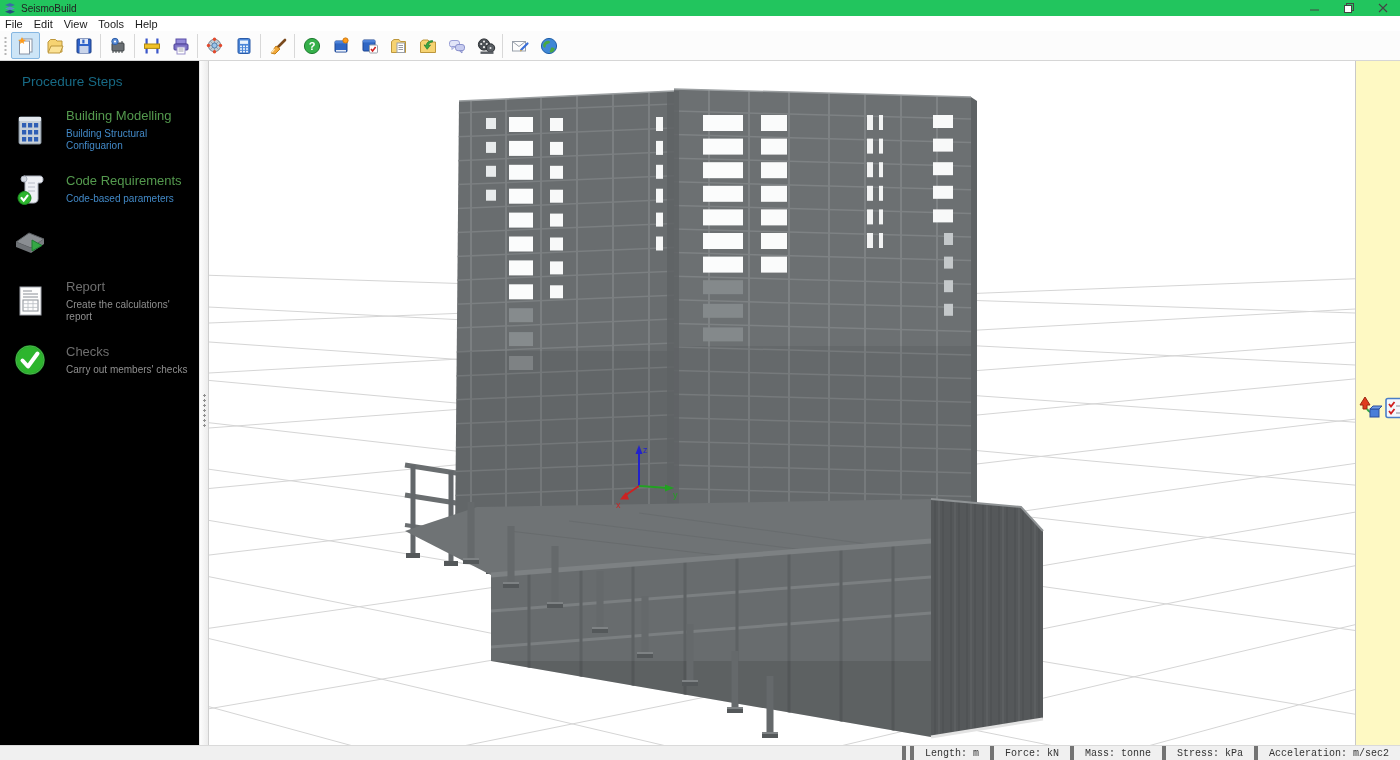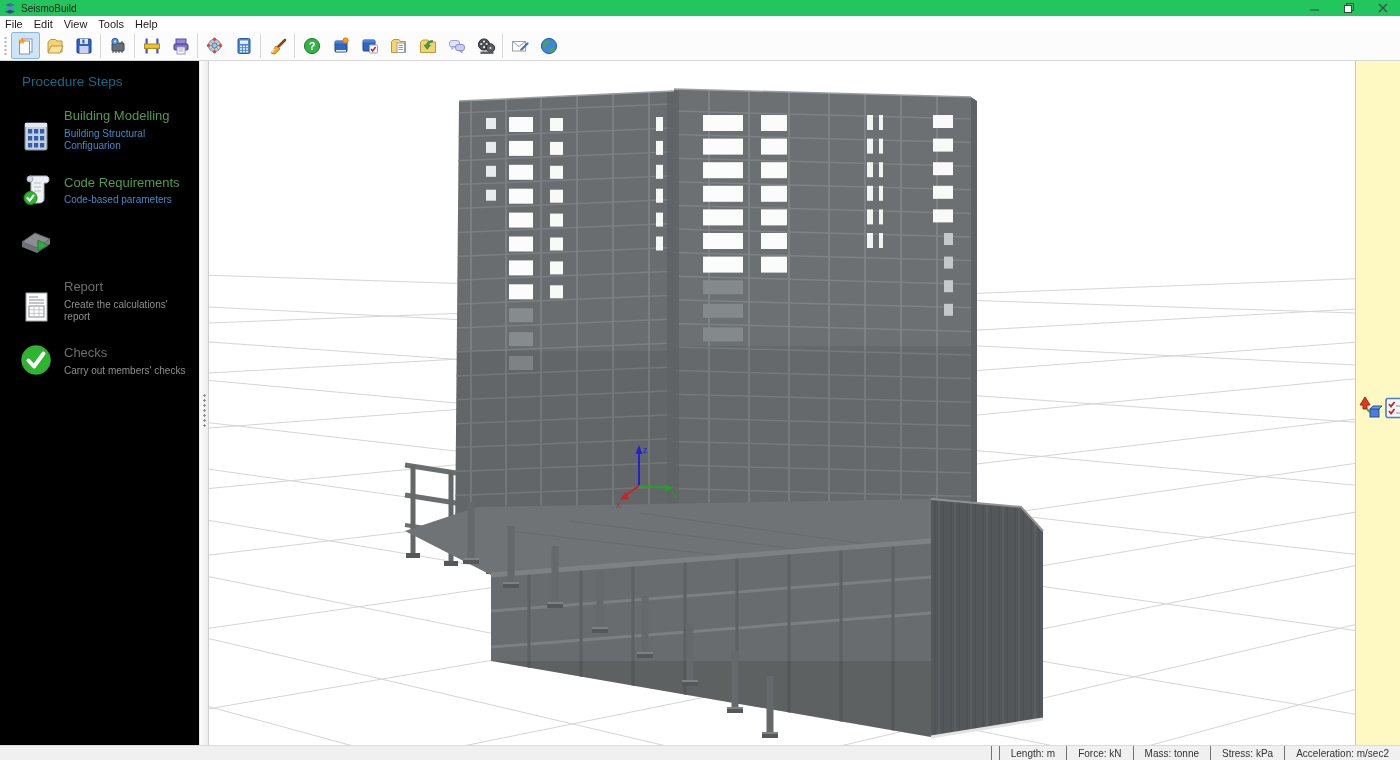--- a/index.html
+++ b/index.html
@@ -13,39 +13,39 @@
   .menubar .mitem{font-size:11px;color:#1a1a1a;padding:0 9px 0 0;margin-right:2px;}
   .toolbar{position:absolute;top:31px;left:0;right:0;height:30px;background:#fcfcfc;border-bottom:1px solid #d6d6d6;display:flex;align-items:center;padding-left:2px;}
   .tgrip{width:5px;height:22px;margin:0 3px 0 1px;background-image:radial-gradient(circle,#b5b5b5 1px,transparent 1.3px);background-size:4px 4px;background-position:center;}
   .tbtn{width:29px;height:27px;display:flex;align-items:center;justify-content:center;border:1px solid transparent;border-radius:2px;}
   .tbtn.active{background:#cde5f7;border-color:#86b7e2;}
   .tsep{width:1px;height:24px;background:#d8d8d8;margin:0 2px;}
   .main{position:absolute;top:61px;bottom:15px;left:0;right:0;}
   
   .sidebar{position:absolute;left:0;top:0;bottom:0;width:200px;background:#000000;border-right:1px solid #e4e4e4;padding-top:13px;overflow:hidden;}
   .sb-title{font-size:13.5px;color:#176a85;margin:0 0 18px 22px;}
-  .step{display:flex;gap:8px;padding:0 4px 0 16px;margin-bottom:17px;align-items:flex-end;}
+  .step{display:flex;gap:16px;padding:0 4px 0 10px;margin-bottom:17px;align-items:center;}
   .step .ic{width:40px;min-width:40px;display:flex;justify-content:center;padding-top:1px;}
   .step .txt{width:140px;padding-top:2px;}
   .step .t{font-size:13px;line-height:1.15;}
   .step .s{font-size:10px;line-height:1.25;margin-top:4px;}
   .step.done .t{color:#549a4e;} .step.done .s{color:#4289c7;}
   .step.pend .t{color:#6e6e6e;} .step.pend .s{color:#8f8f8f;}
   
   .splitter{position:absolute;left:200px;top:0;bottom:0;width:9px;background:linear-gradient(90deg,#fdfdfd,#ececec);border-right:1px solid #cfcfcf;}
   .grip{width:3px;height:34px;margin:332px auto 0;background-image:radial-gradient(circle,#8f8f8f 1px,transparent 1.2px);background-size:3px 5px;}
   
   .viewport{position:absolute;left:209px;right:45px;top:0;bottom:0;background:#fff;}
   
   .rightbar{position:absolute;right:0;top:0;bottom:0;width:45px;background:#fef9c3;border-left:1px solid #c9c9c9;display:flex;flex-direction:row;align-items:center;padding-top:18px;}
   .rbtn{width:28px;height:28px;display:flex;align-items:center;justify-content:center;margin-bottom:8px;}
   .updbtn{margin-top:30px;width:39px;padding:3px 1px;font-size:9px;line-height:1.3;text-align:center;color:#333;background:linear-gradient(#ffffff,#efefef);border:1px solid #a6a6a6;border-radius:3px;}
   
   .statusbar{position:absolute;bottom:0;left:0;right:0;height:15px;background:#f0f0f0;border-top:1px solid #dadada;display:flex;justify-content:flex-end;align-items:stretch;font-size:10px;color:#333;}
-  .sseg{display:flex;align-items:center;padding:0 11px;border-left:1px solid #737373;white-space:nowrap;}
+  .sseg{display:flex;align-items:center;padding:0 11px;border-left:4px solid #737373;white-space:nowrap;font-family:Liberation Mono, monospace;}
   .sseg.empty{width:8px;padding:0;}
 </style>
 </head>
 <body>
 
 <div class="titlebar">
   <svg width="12" height="12" viewBox="0 0 12 12">
       <polygon points="6,1 11,3 6,5 1,3" fill="#3a6ea5"></polygon>
       <polygon points="6,4.4 11,6.4 6,8.4 1,6.4" fill="#5b8cc4"></polygon>
       <polygon points="6,7.8 11,9.8 6,11.8 1,9.8" fill="#24507e"></polygon>

